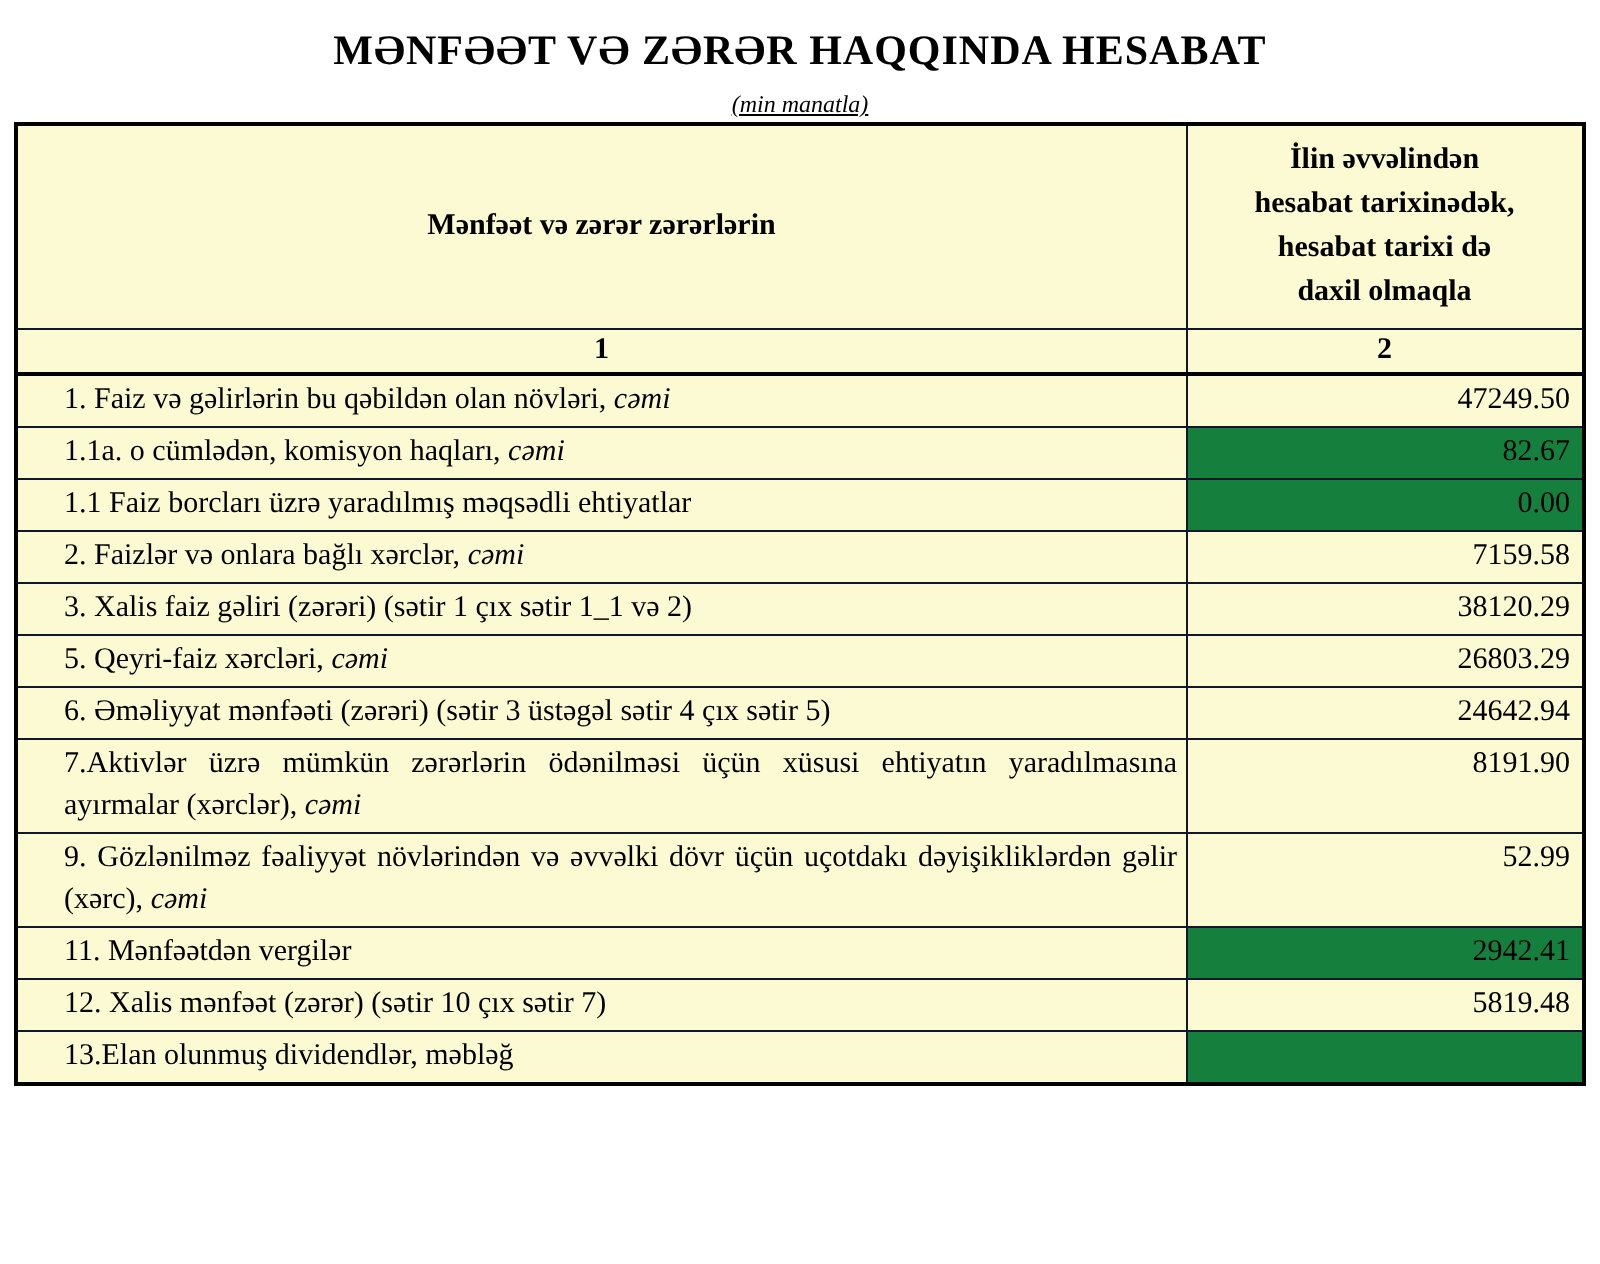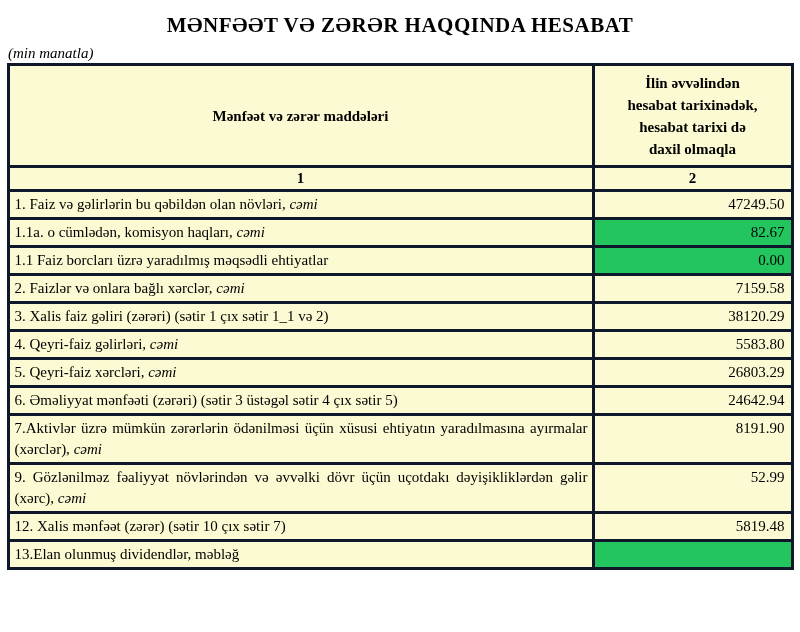--- a/index.html
+++ b/index.html
@@ -14,35 +14,36 @@
   .title {
     margin-top: 13px;
     text-align: center;
     font-weight: bold;
     font-size: 21px;
     letter-spacing: 0.5px;
   }
   .unit-note {
     width: 784px;
     margin: 7px auto 1px auto;
-    text-align: left;
+    text-align: center;
     font-style: italic;
-    font-size: 15px;
+    font-size: 12px;
+    text-decoration: underline;
   }
   table.pnl {
     width: 784px;
     margin: 0 auto;
     border-collapse: collapse;
     border: 2px solid #000;
     table-layout: fixed;
   }
   col.c1 { width: 585px; }
   col.c2 { width: 199px; }
   th, td {
-    border: 3px solid #0f172a;
+    border: 1px solid #0f172a;
     background: #fbfad2;
     font-size: 15px;
     padding: 2px 4px;
   }
   th.hcell {
     font-weight: bold;
     text-align: center;
     vertical-align: middle;
     height: 102px;
     line-height: 22px;
@@ -54,42 +55,42 @@
     padding: 1px;
     line-height: 19px;
     border-bottom: 2px solid #000;
     vertical-align: middle;
   }
   tbody.rows td {
     vertical-align: top;
     line-height: 21px;
     font-weight: normal;
   }
-  td.label { text-align: left; padding-left: 5px; }
+  td.label { text-align: left; padding-left: 23px; }
   td.label.j { text-align: justify; }
   td.value { text-align: right; padding-right: 6px; padding-left: 44px; }
   .b { font-weight: bold; }
-  .wbg { background: #22c55e; margin-left: 48px; }
+  .wbg { background: #15803d; margin-left: 48px; }
   i { font-style: italic; }
 </style>
 </head>
 <body>
 
 <div class="page">
   <div class="title">MƏNFƏƏT VƏ ZƏRƏR HAQQINDA HESABAT</div>
   <div class="unit-note">(min manatla)</div>
 
   <table class="pnl">
     <colgroup>
         <col class="c1">
         <col class="c2">
       </colgroup>
     <thead>
       <tr>
-        <th class="hcell">Mənfəət və zərər maddələri</th>
+        <th class="hcell">Mənfəət və zərər zərərlərin</th>
         <th class="hcell">İlin əvvəlindən<br>hesabat tarixinədək,<br>hesabat tarixi də<br>daxil olmaqla</th>
       </tr>
       <tr class="numrow">
         <td>1</td>
         <td>2</td>
       </tr>
     </thead>
     <tbody class="rows" id="rows">
         <tr>
           <td class="label b">1. Faiz və gəlirlərin bu qəbildən olan növləri, <i>cəmi</i></td>
@@ -105,40 +106,40 @@
         </tr>
         <tr>
           <td class="label b">2. Faizlər və onlara bağlı xərclər, <i>cəmi</i></td>
           <td class="value b">7159.58</td>
         </tr>
         <tr>
           <td class="label b">3. Xalis faiz gəliri (zərəri) (sətir 1 çıx sətir 1_1 və 2)</td>
           <td class="value b">38120.29</td>
         </tr>
         <tr>
-          <td class="label b">4. Qeyri-faiz gəlirləri, <i>cəmi</i></td>
-          <td class="value b">5583.80</td>
-        </tr>
-        <tr>
           <td class="label b">5. Qeyri-faiz xərcləri, <i>cəmi</i></td>
           <td class="value b">26803.29</td>
         </tr>
         <tr>
           <td class="label b">6. Əməliyyat mənfəəti (zərəri) (sətir 3 üstəgəl sətir 4 çıx sətir 5)</td>
           <td class="value b">24642.94</td>
         </tr>
         <tr>
           <td class="label j">7.Aktivlər üzrə mümkün zərərlərin ödənilməsi üçün xüsusi ehtiyatın yaradılmasına ayırmalar (xərclər), <i>cəmi</i></td>
           <td class="value">8191.90</td>
         </tr>
         <tr>
           <td class="label b j">9. Gözlənilməz fəaliyyət növlərindən və əvvəlki dövr üçün uçotdakı dəyişikliklərdən gəlir (xərc), <i>cəmi</i></td>
           <td class="value">52.99</td>
         </tr>
         <tr>
+          <td class="label b">11. Mənfəətdən vergilər</td>
+          <td class="value wbg">2942.41</td>
+        </tr>
+        <tr>
           <td class="label b">12. Xalis mənfəət (zərər) (sətir 10 çıx sətir 7)</td>
           <td class="value b">5819.48</td>
         </tr>
         <tr>
           <td class="label">13.Elan olunmuş dividendlər, məbləğ</td>
           <td class="value wbg"></td>
         </tr>
       </tbody>
   </table>
 </div>

